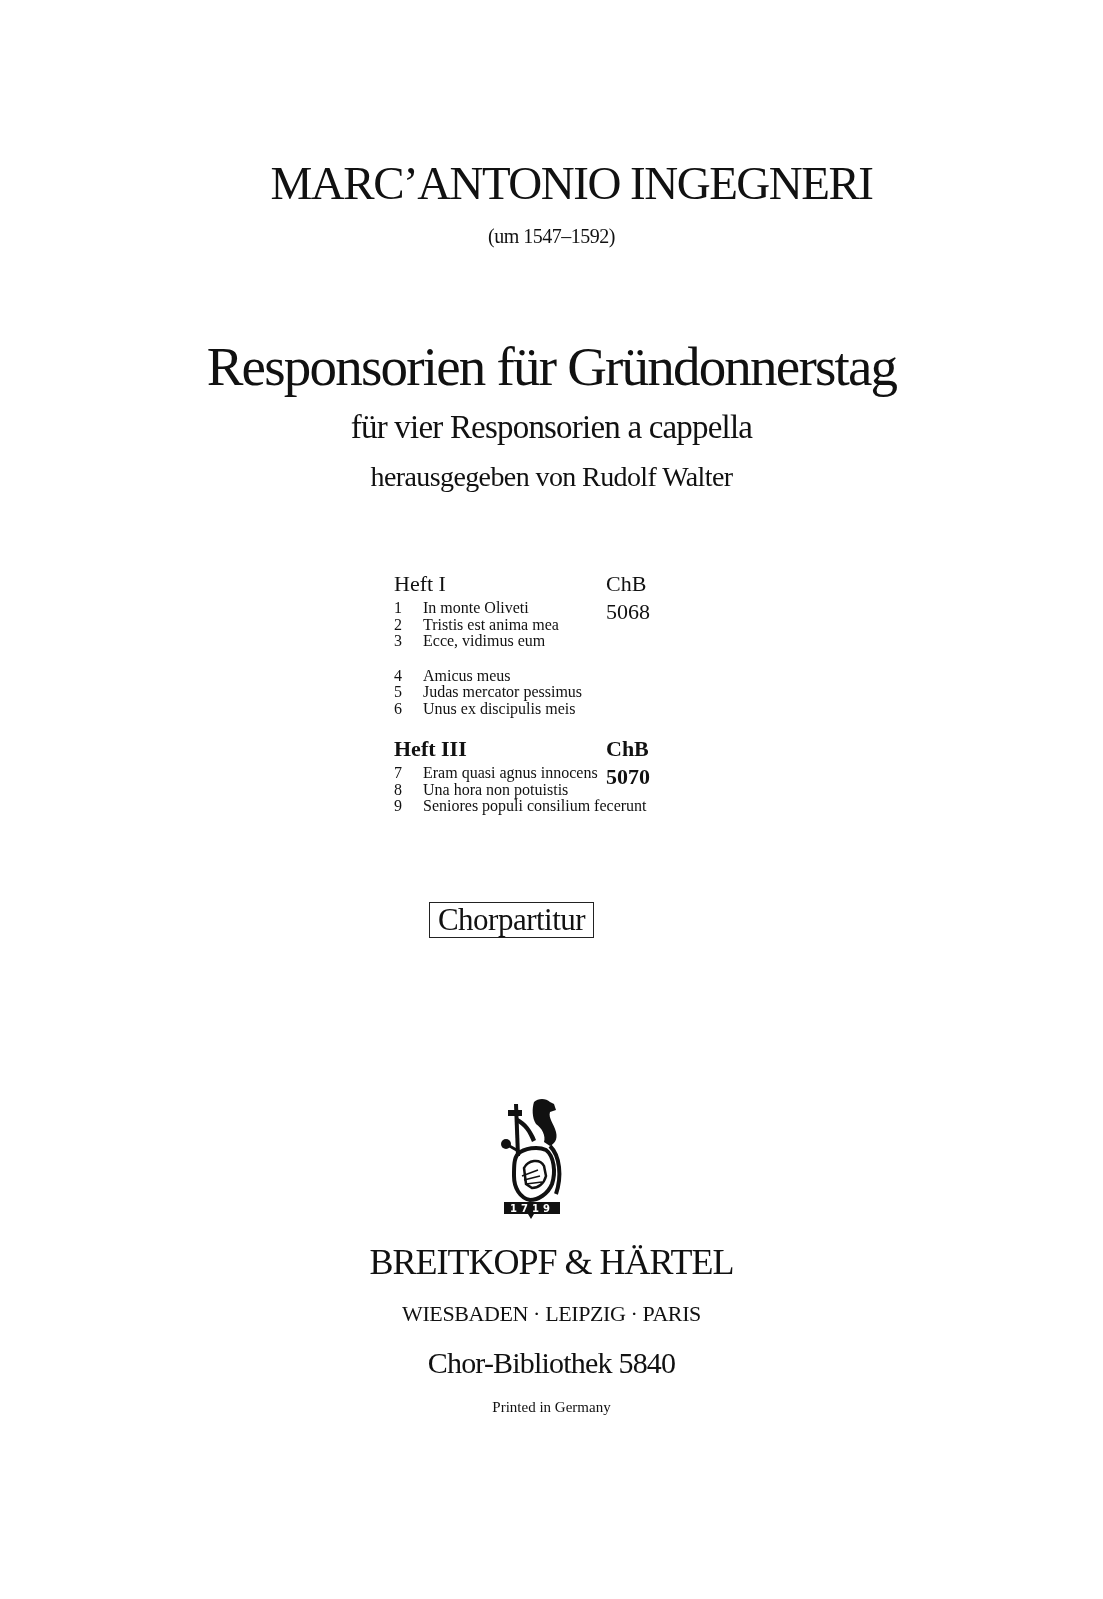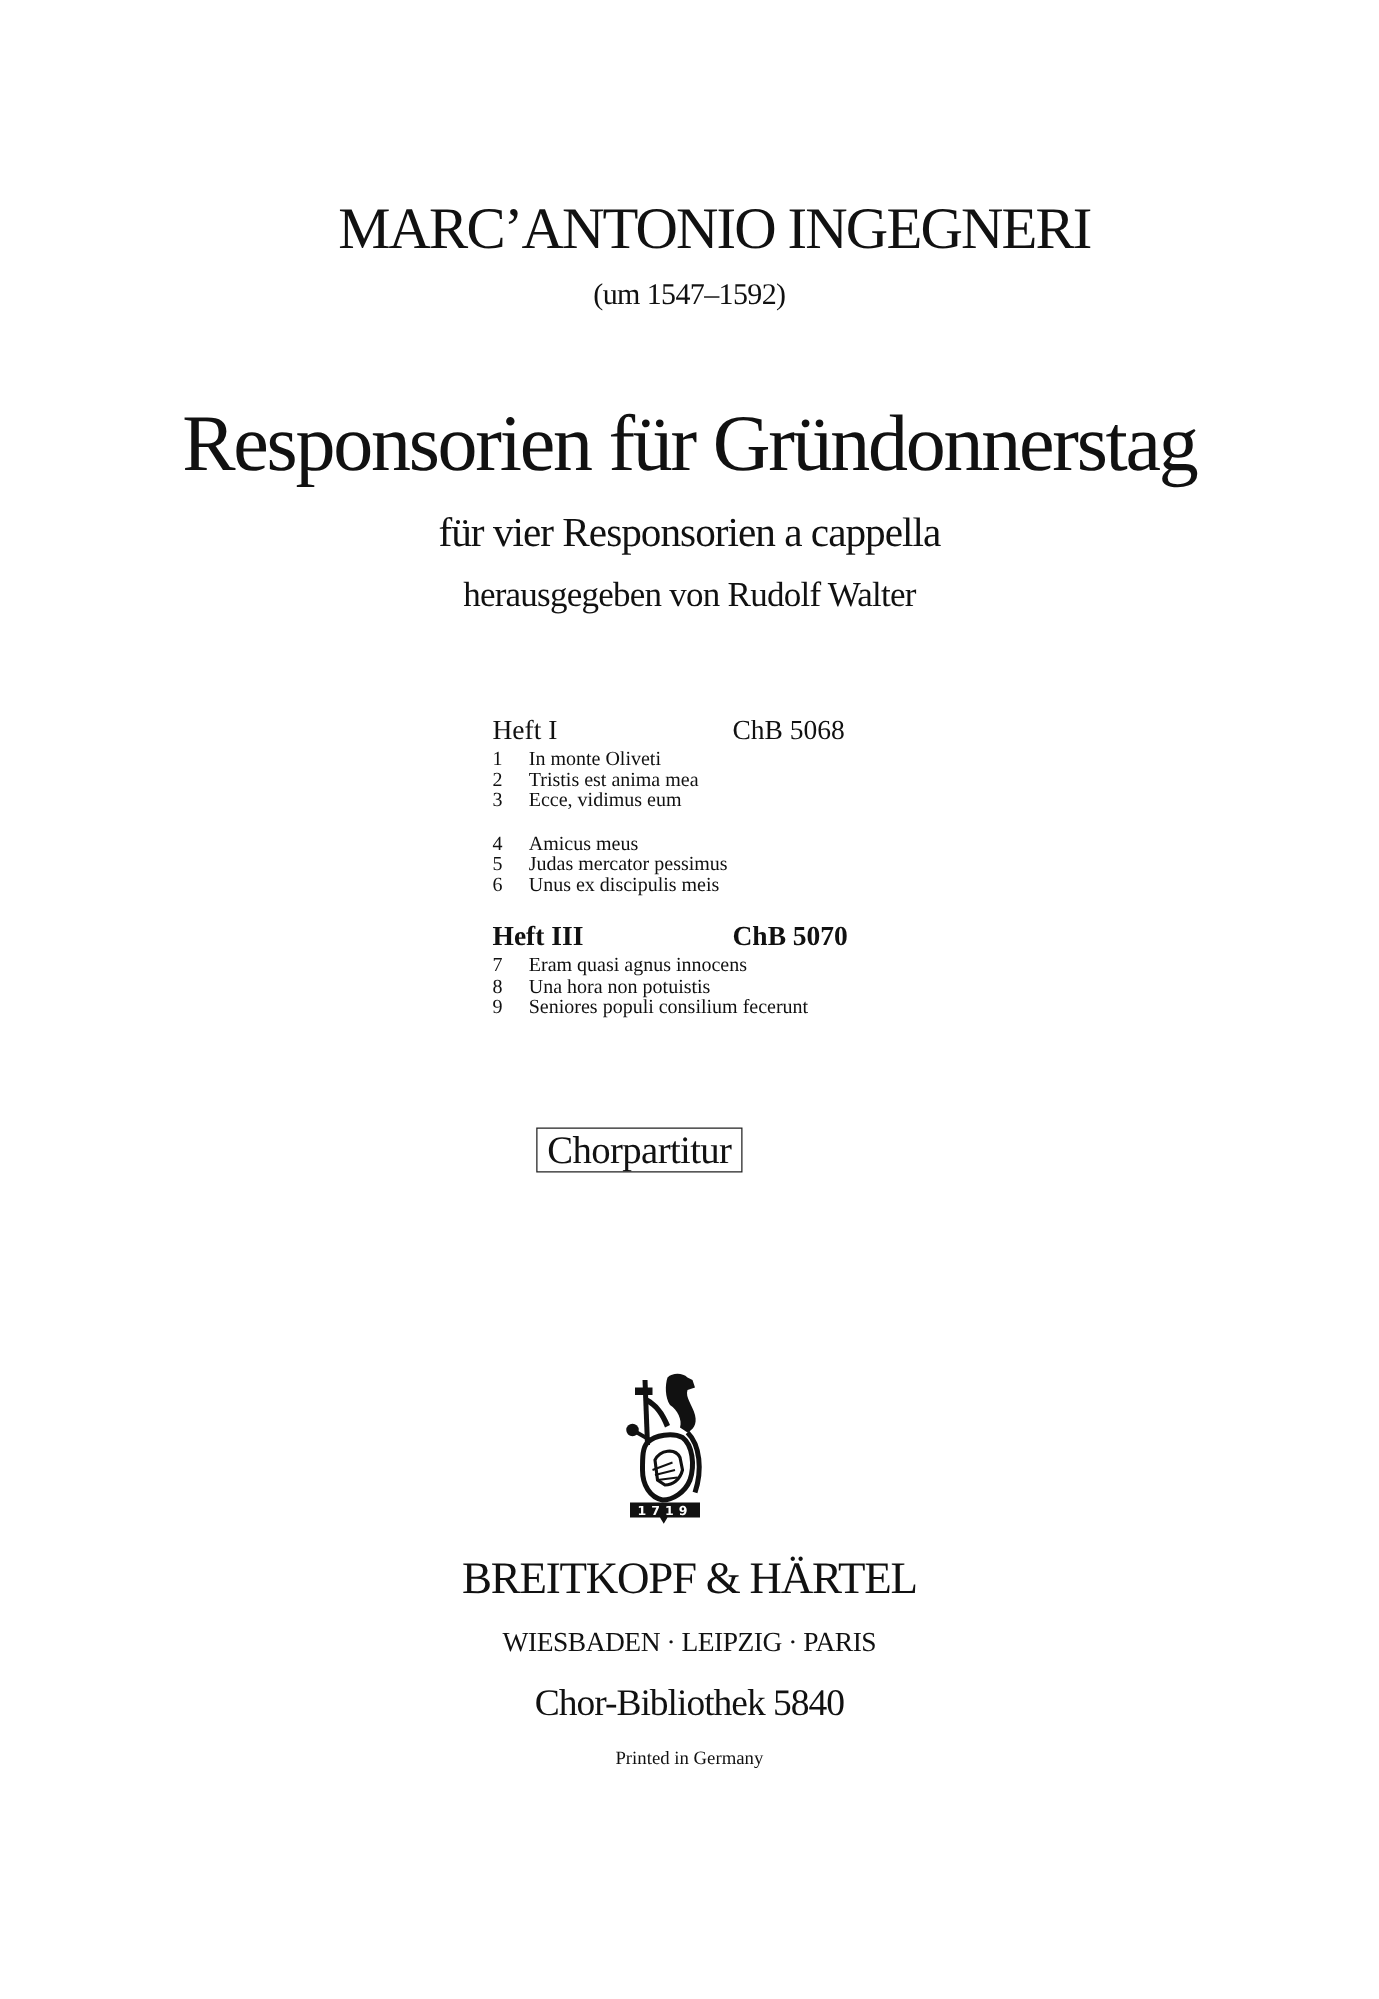--- a/index.html
+++ b/index.html
@@ -2,30 +2,30 @@
 <html><head>
 <meta charset="utf-8">
 <style>
   html, body { margin: 0; padding: 0; background: #ffffff; }
   body {
     width: 1103px; height: 1599px; position: relative; overflow: hidden;
     font-family: "Liberation Serif", "DejaVu Serif", serif; color: #111111;
   }
   .abs { position: absolute; left: 0; width: 1103px; text-align: center; white-space: nowrap; }
   .composer { top: 153px; font-size: 47px; letter-spacing: -1.5px; line-height: 60px; padding-left: 20px; }
-  .dates { top: 218px; font-size: 24px; letter-spacing: -0.5px; line-height: 36px; }
-  .title { top: 320px; font-size: 64px; letter-spacing: -1.8px; line-height: 70px; }
+  .dates { top: 218px; font-size: 20px; letter-spacing: -0.5px; line-height: 36px; }
+  .title { top: 332px; font-size: 55px; letter-spacing: -1.8px; line-height: 70px; }
   .subtitle { top: 407px; font-size: 33px; letter-spacing: -0.8px; line-height: 40px; }
   .editor { top: 459px; font-size: 28px; letter-spacing: -0.6px; line-height: 36px; }
 
   .contents { position: absolute; left: 394px; top: 570px; width: 300px; }
   .heft { position: relative; margin-bottom: 18px; }
   .heft-head { position: relative; height: 28px; font-size: 22px; line-height: 28px; }
   .heft-head .name { position: absolute; left: 0; top: 0; }
-  .heft-head .code { position: absolute; left: 192px; top: 0; }
+  .heft-head .code { position: absolute; left: 212px; top: 0; }
   .heft.bold .heft-head { font-weight: bold; }
   .items { margin-top: 2px; }
   .item { position: relative; height: 16.5px; font-size: 16px; line-height: 16.5px; }
   .item .num { position: absolute; left: 0; }
   .item .txt { position: absolute; left: 29px; }
 
   .chor-box {
     position: absolute; left: 429px; top: 902px; width: 165px; height: 36px;
     border: 1.5px solid #222; box-sizing: border-box;
     font-size: 31px; line-height: 33px; text-align: center; letter-spacing: -0.5px;

